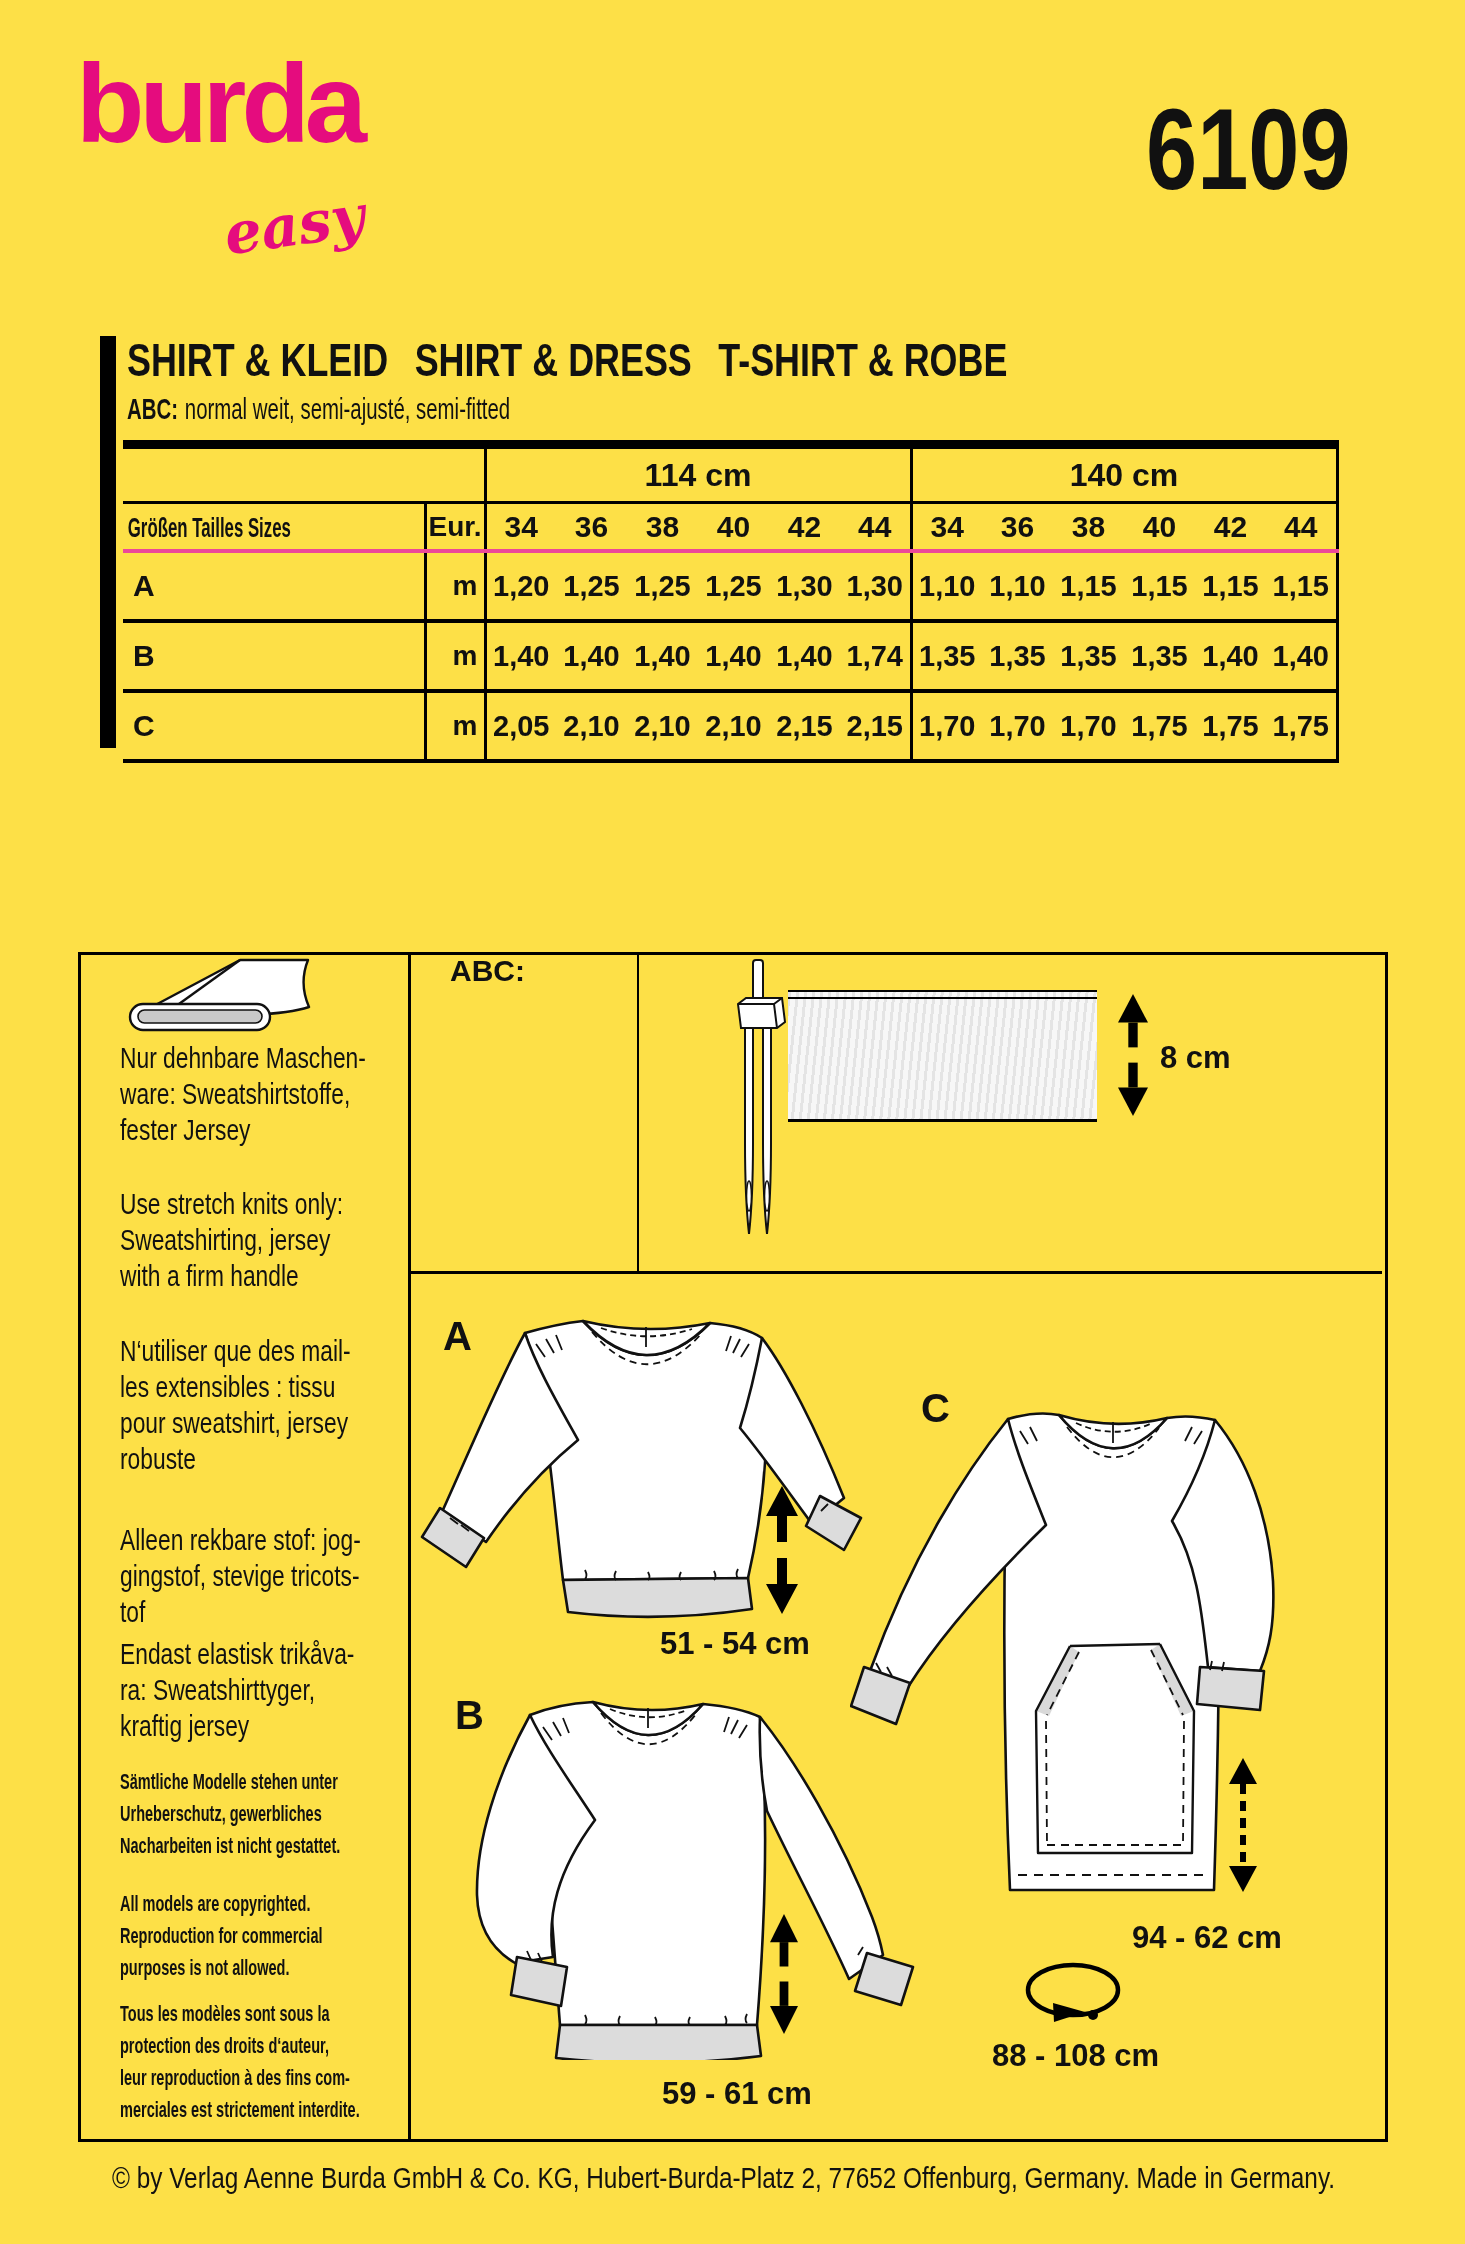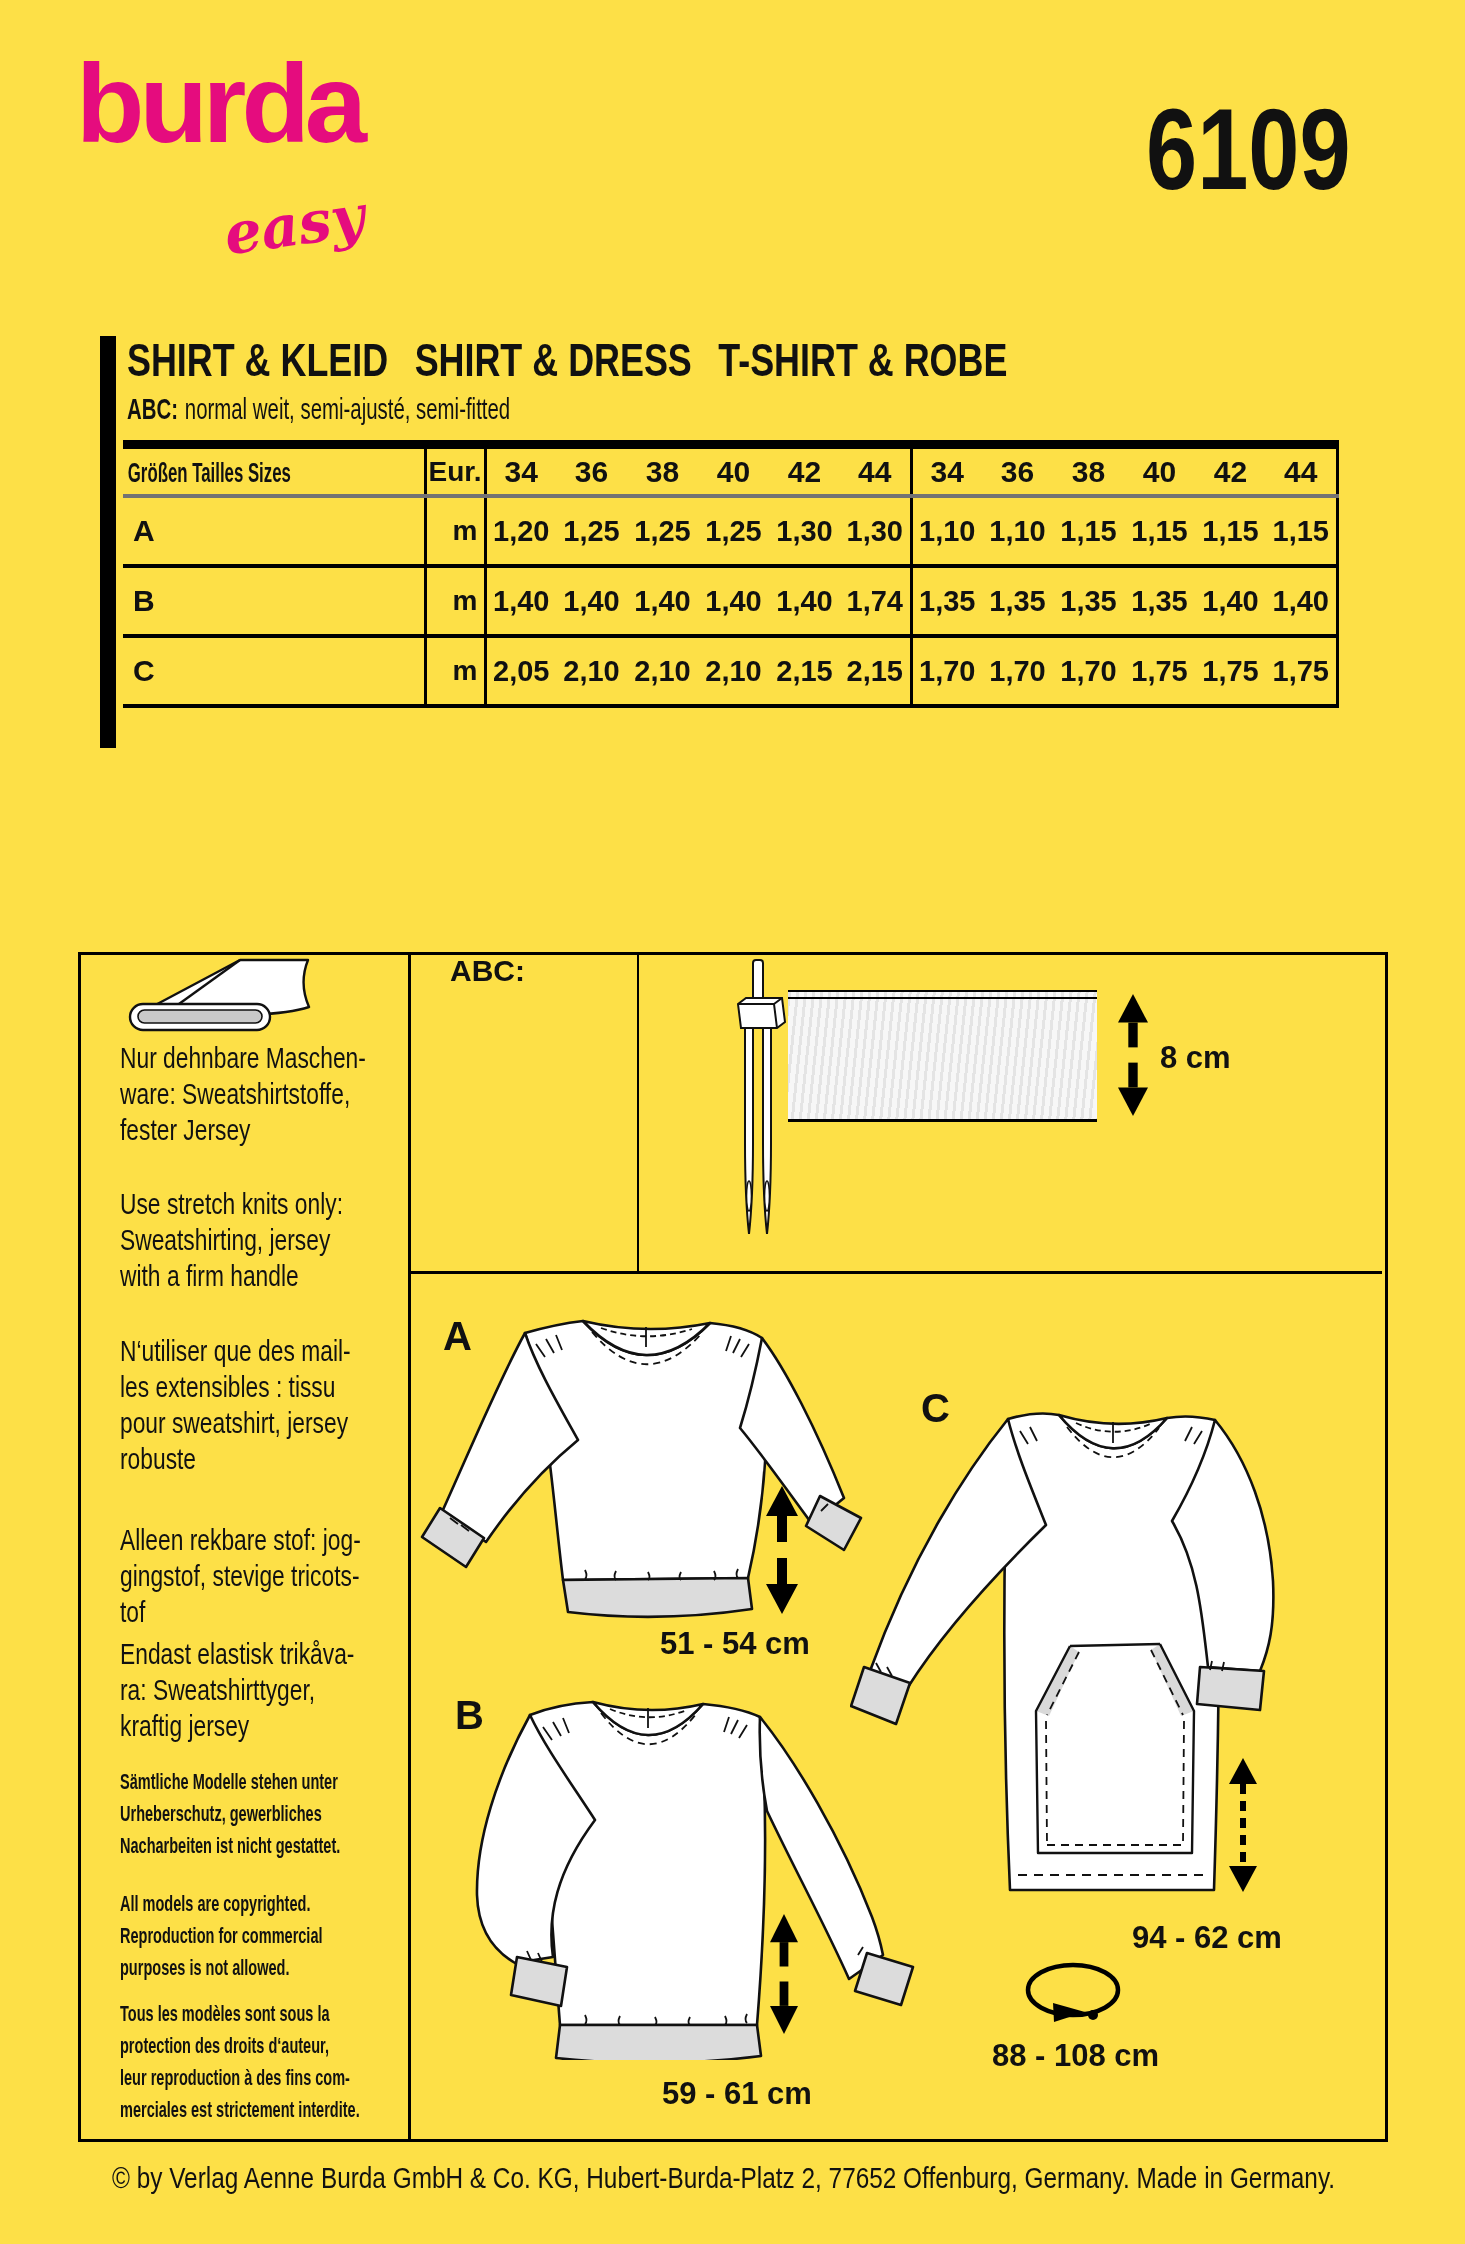--- a/index.html
+++ b/index.html
@@ -21,21 +21,21 @@
   .ptitle .tpart{margin-right:34px;}
   .subtitle{font-size:30px;line-height:1.1;white-space:nowrap;transform:scaleX(.68);transform-origin:0 0;}
   .subtitle .fitlab{font-weight:bold;margin-right:10px;}
 
   
   table.fab{border-collapse:collapse;table-layout:fixed;
             border-top:9px solid #000;border-bottom:4px solid #000;border-right:3px solid #000;}
   table.fab th,table.fab td{padding:0;font-weight:bold;text-align:center;vertical-align:middle;}
   .group-row th{height:52px;border-bottom:3px solid #000;font-size:32px;}
   .group-row .group{border-left:3px solid #000;}
-  .size-row th{height:45px;border-bottom:4px solid #737373;font-size:30px;}
+  .size-row th{height:45px;border-bottom:4px solid #ec4899;font-size:30px;}
   .size-row .eur{border-left:3px solid #000;font-size:28px;}
   .size-row .rowhead{text-align:left;}
   .rowhead .cx{transform:scaleX(.6);font-size:28px;padding-left:8px;}
   .szc.gstart,td.gstart{border-left:3px solid #000;}
   tbody.fabb th,tbody.fabb td{height:66px;border-bottom:4px solid #000;font-size:29px;}
   tbody.fabb th{text-align:left;padding-left:10px;font-size:30px;}
   tbody.fabb td.unit-cell{border-left:3px solid #000;text-align:right;padding-right:6px;font-size:28px;}
 
   
   .info-box{border:3px solid #000;}
@@ -76,20 +76,25 @@
     <span class="fitlab">ABC:</span><span>normal weit, semi-ajusté, semi-fitted</span>
   </div>
 
   <table class="fab abs" style="left:123px;top:440px;">
     <colgroup>
       <col style="width:302px">
         <col style="width:60px">
       <col span="12" style="width:71px">
     </colgroup>
     <thead>
+      <tr class="group-row">
+        <th colspan="2"></th>
+        <th class="group" colspan="6">114 cm</th>
+        <th class="group" colspan="6">140 cm</th>
+      </tr>
       <tr class="size-row">
         <th class="rowhead"><span class="cx">Größen  Tailles  Sizes</span></th>
         <th class="eur">Eur.</th>
       <th class="szc gstart">34</th>
           <th class="szc">36</th>
           <th class="szc">38</th>
           <th class="szc">40</th>
           <th class="szc">42</th>
           <th class="szc">44</th>
           <th class="szc gstart">34</th>

